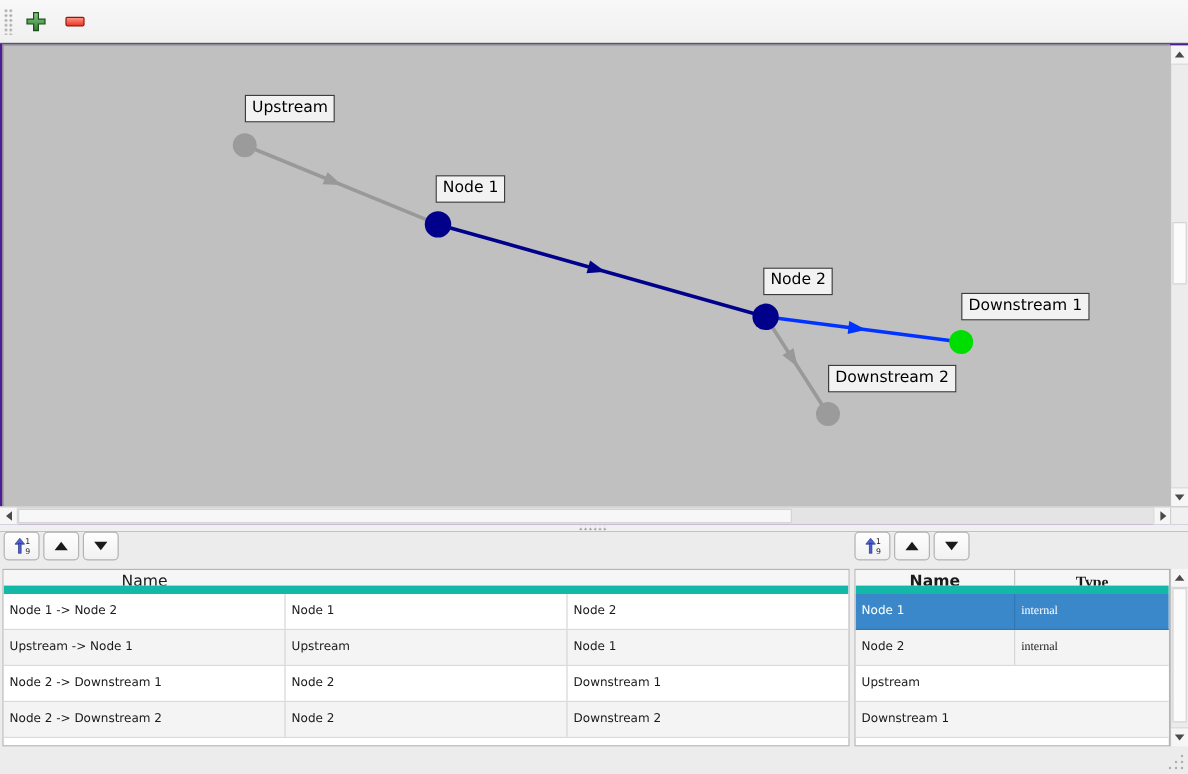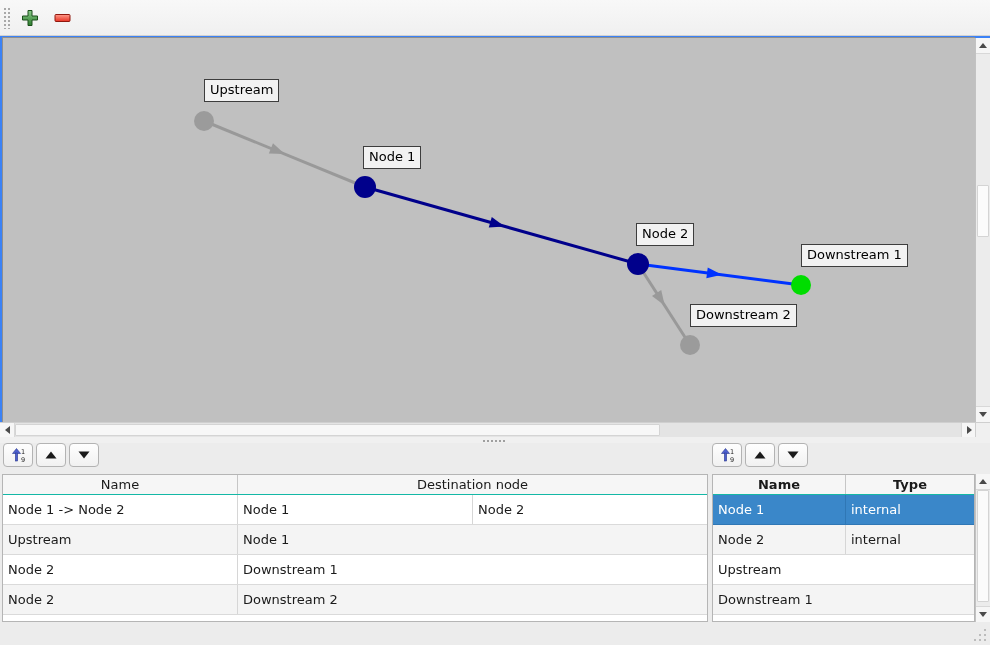--- a/index.html
+++ b/index.html
@@ -1,16 +1,16 @@
 <!DOCTYPE html>
 <html><head>
 <meta charset="utf-8">
 <style>
   html,body{margin:0;padding:0;background:#ececec;font-family:"DejaVu Sans","Liberation Sans",sans-serif;}
-  .window{position:relative;width:990px;height:645px;background:#3b82f6;overflow:hidden;}
+  .window{position:relative;width:990px;height:645px;background:#4c1d95;overflow:hidden;}
 
   
   .toolbar{position:absolute;left:0;top:0;width:990px;height:36px;
     background:linear-gradient(#f8f8f8,#f0f0f0);border-bottom:1px solid #d2d2d2;box-sizing:border-box;}
   .tb-grip{position:absolute;left:3px;top:7px;width:8px;height:22px;
     background-image:radial-gradient(#a9a9a9 1px,transparent 1.2px);background-size:4px 4px;}
   .tb-btn{position:absolute;top:5px;width:26px;height:26px;border:none;background:transparent;
     display:flex;align-items:center;justify-content:center;padding:0;cursor:pointer;}
   .tb-btn.add{left:17px;} .tb-btn.remove{left:49px;}
 
@@ -54,32 +54,32 @@
   .bottom{position:absolute;left:0;top:443px;width:990px;height:202px;background:#ececec;}
   .panel-toolbar{position:absolute;top:0;height:24px;display:flex;gap:3px;}
   .panel-toolbar.left{left:3px;} .panel-toolbar.right{left:712px;}
   .pbtn{width:30px;height:24px;border:1px solid #b3b3b3;border-radius:4px;
     background:linear-gradient(#fefefe,#f1f1f1);display:flex;align-items:center;justify-content:center;padding:0;cursor:pointer;}
 
   
   .gtable{position:absolute;top:31px;background:#fff;border:1px solid #b5b5b5;box-sizing:border-box;overflow:hidden;}
   #edge-table{left:2px;width:706px;height:148px;}
   #node-table{left:712px;width:263px;height:148px;}
-  .thead{display:flex;height:20px;background:#f6f6f6;border-bottom:1px solid #14b8a6;box-sizing:border-box;align-items:center;}
+  .thead{display:flex;height:20px;background:#f6f6f6;border-bottom:7px solid #14b8a6;box-sizing:border-box;}
   .hcell{font-size:13px;color:#1a1a1a;text-align:center;line-height:19px;border-right:1px solid #c6c6c6;box-sizing:border-box;overflow:hidden;}
   .hcell:last-child{border-right:none;}
   #node-table .hcell{font-weight:bold;}
   .trow{display:flex;height:30px;box-sizing:border-box;border-bottom:1px solid #dadada;background:#fff;}
   .trow.alt{background:#f4f4f4;}
-  .tcell{font-size:13px;color:#1a1a1a;line-height:29px;padding-left:5px;border-right:1px solid #d6d6d6;box-sizing:border-box;white-space:nowrap;overflow:hidden;}
+  .tcell{font-size:10px;color:#1a1a1a;line-height:29px;padding-left:5px;border-right:1px solid #d6d6d6;box-sizing:border-box;white-space:nowrap;overflow:hidden;}
   .tcell:last-child{border-right:none;}
   .trow.selected{background:#3a87c9;border-bottom:1px solid #2f77b5;}
   .trow.selected .tcell{color:#fff;border-right-color:#2f77b5;}
   #edge-table .c0{width:235px;} #edge-table .c1{width:235px;} #edge-table .c2{flex:1;}
-  #node-table .c0{width:133px;} #node-table .c1{flex:1;}
+  #node-table .c0{width:133px;} #node-table .c1{flex:1;font-family:Liberation Serif, serif;}
 
   
   .resize-grip{position:absolute;left:973px;top:626px;width:15px;height:17px;}
 </style>
 </head>
 <body>
 
 <div class="window">
 
   <div class="toolbar">
@@ -196,37 +196,39 @@
       <button class="pbtn">
         <svg width="14" height="10" viewBox="0 0 14 10">
           <polygon points="1.5,1.5 12.5,1.5 7,8.5" fill="#1a1a1a"></polygon>
         </svg>
       </button>
     </div>
 
     <div class="gtable" id="edge-table">
       <div class="thead">
           <div class="hcell c0">Name</div>
-          <div class="hcell c2">Destination node</div>
         </div>
       <div class="tbody">
           <div class="trow">
             <div class="tcell c0">Node 1 -&gt; Node 2</div>
             <div class="tcell c1">Node 1</div>
             <div class="tcell c2">Node 2</div>
           </div>
           <div class="trow alt">
+            <div class="tcell c0">Upstream -&gt; Node 1</div>
             <div class="tcell c1">Upstream</div>
             <div class="tcell c2">Node 1</div>
           </div>
           <div class="trow">
+            <div class="tcell c0">Node 2 -&gt; Downstream 1</div>
             <div class="tcell c1">Node 2</div>
             <div class="tcell c2">Downstream 1</div>
           </div>
           <div class="trow alt">
+            <div class="tcell c0">Node 2 -&gt; Downstream 2</div>
             <div class="tcell c1">Node 2</div>
             <div class="tcell c2">Downstream 2</div>
           </div>
         </div>
     </div>
 
     <div class="gtable" id="node-table">
       <div class="thead">
           <div class="hcell c0">Name</div>
           <div class="hcell c1">Type</div>

